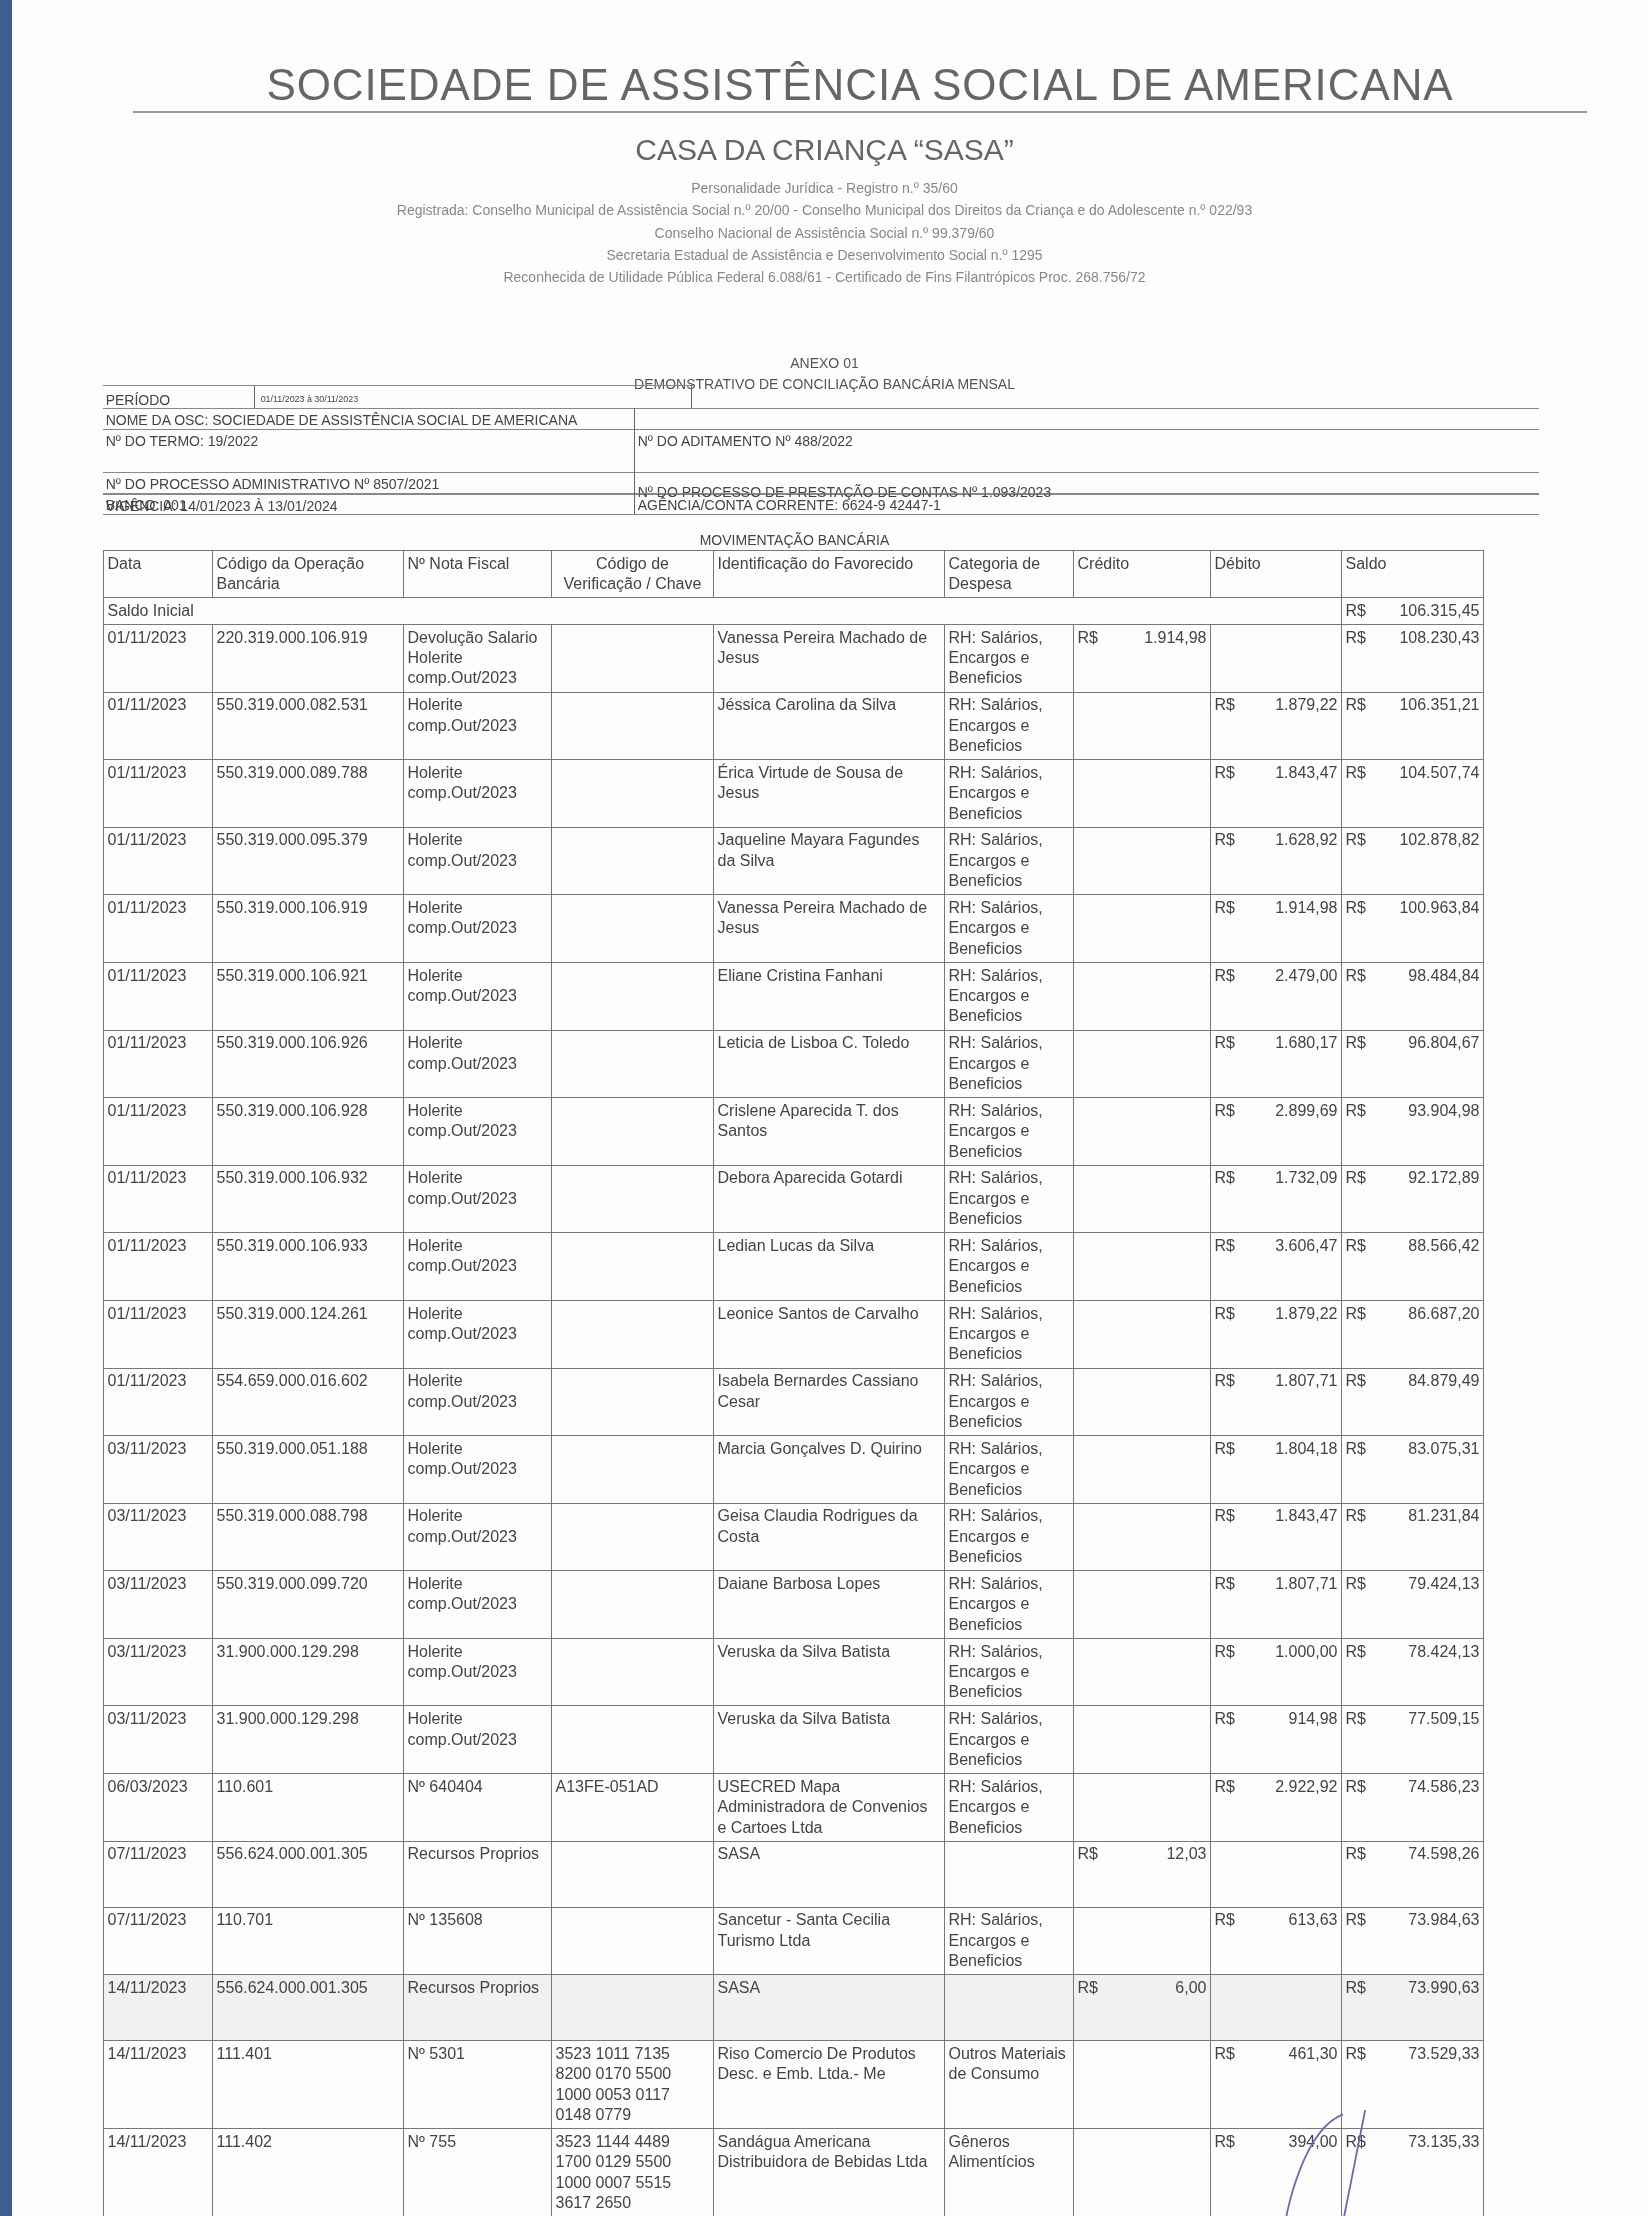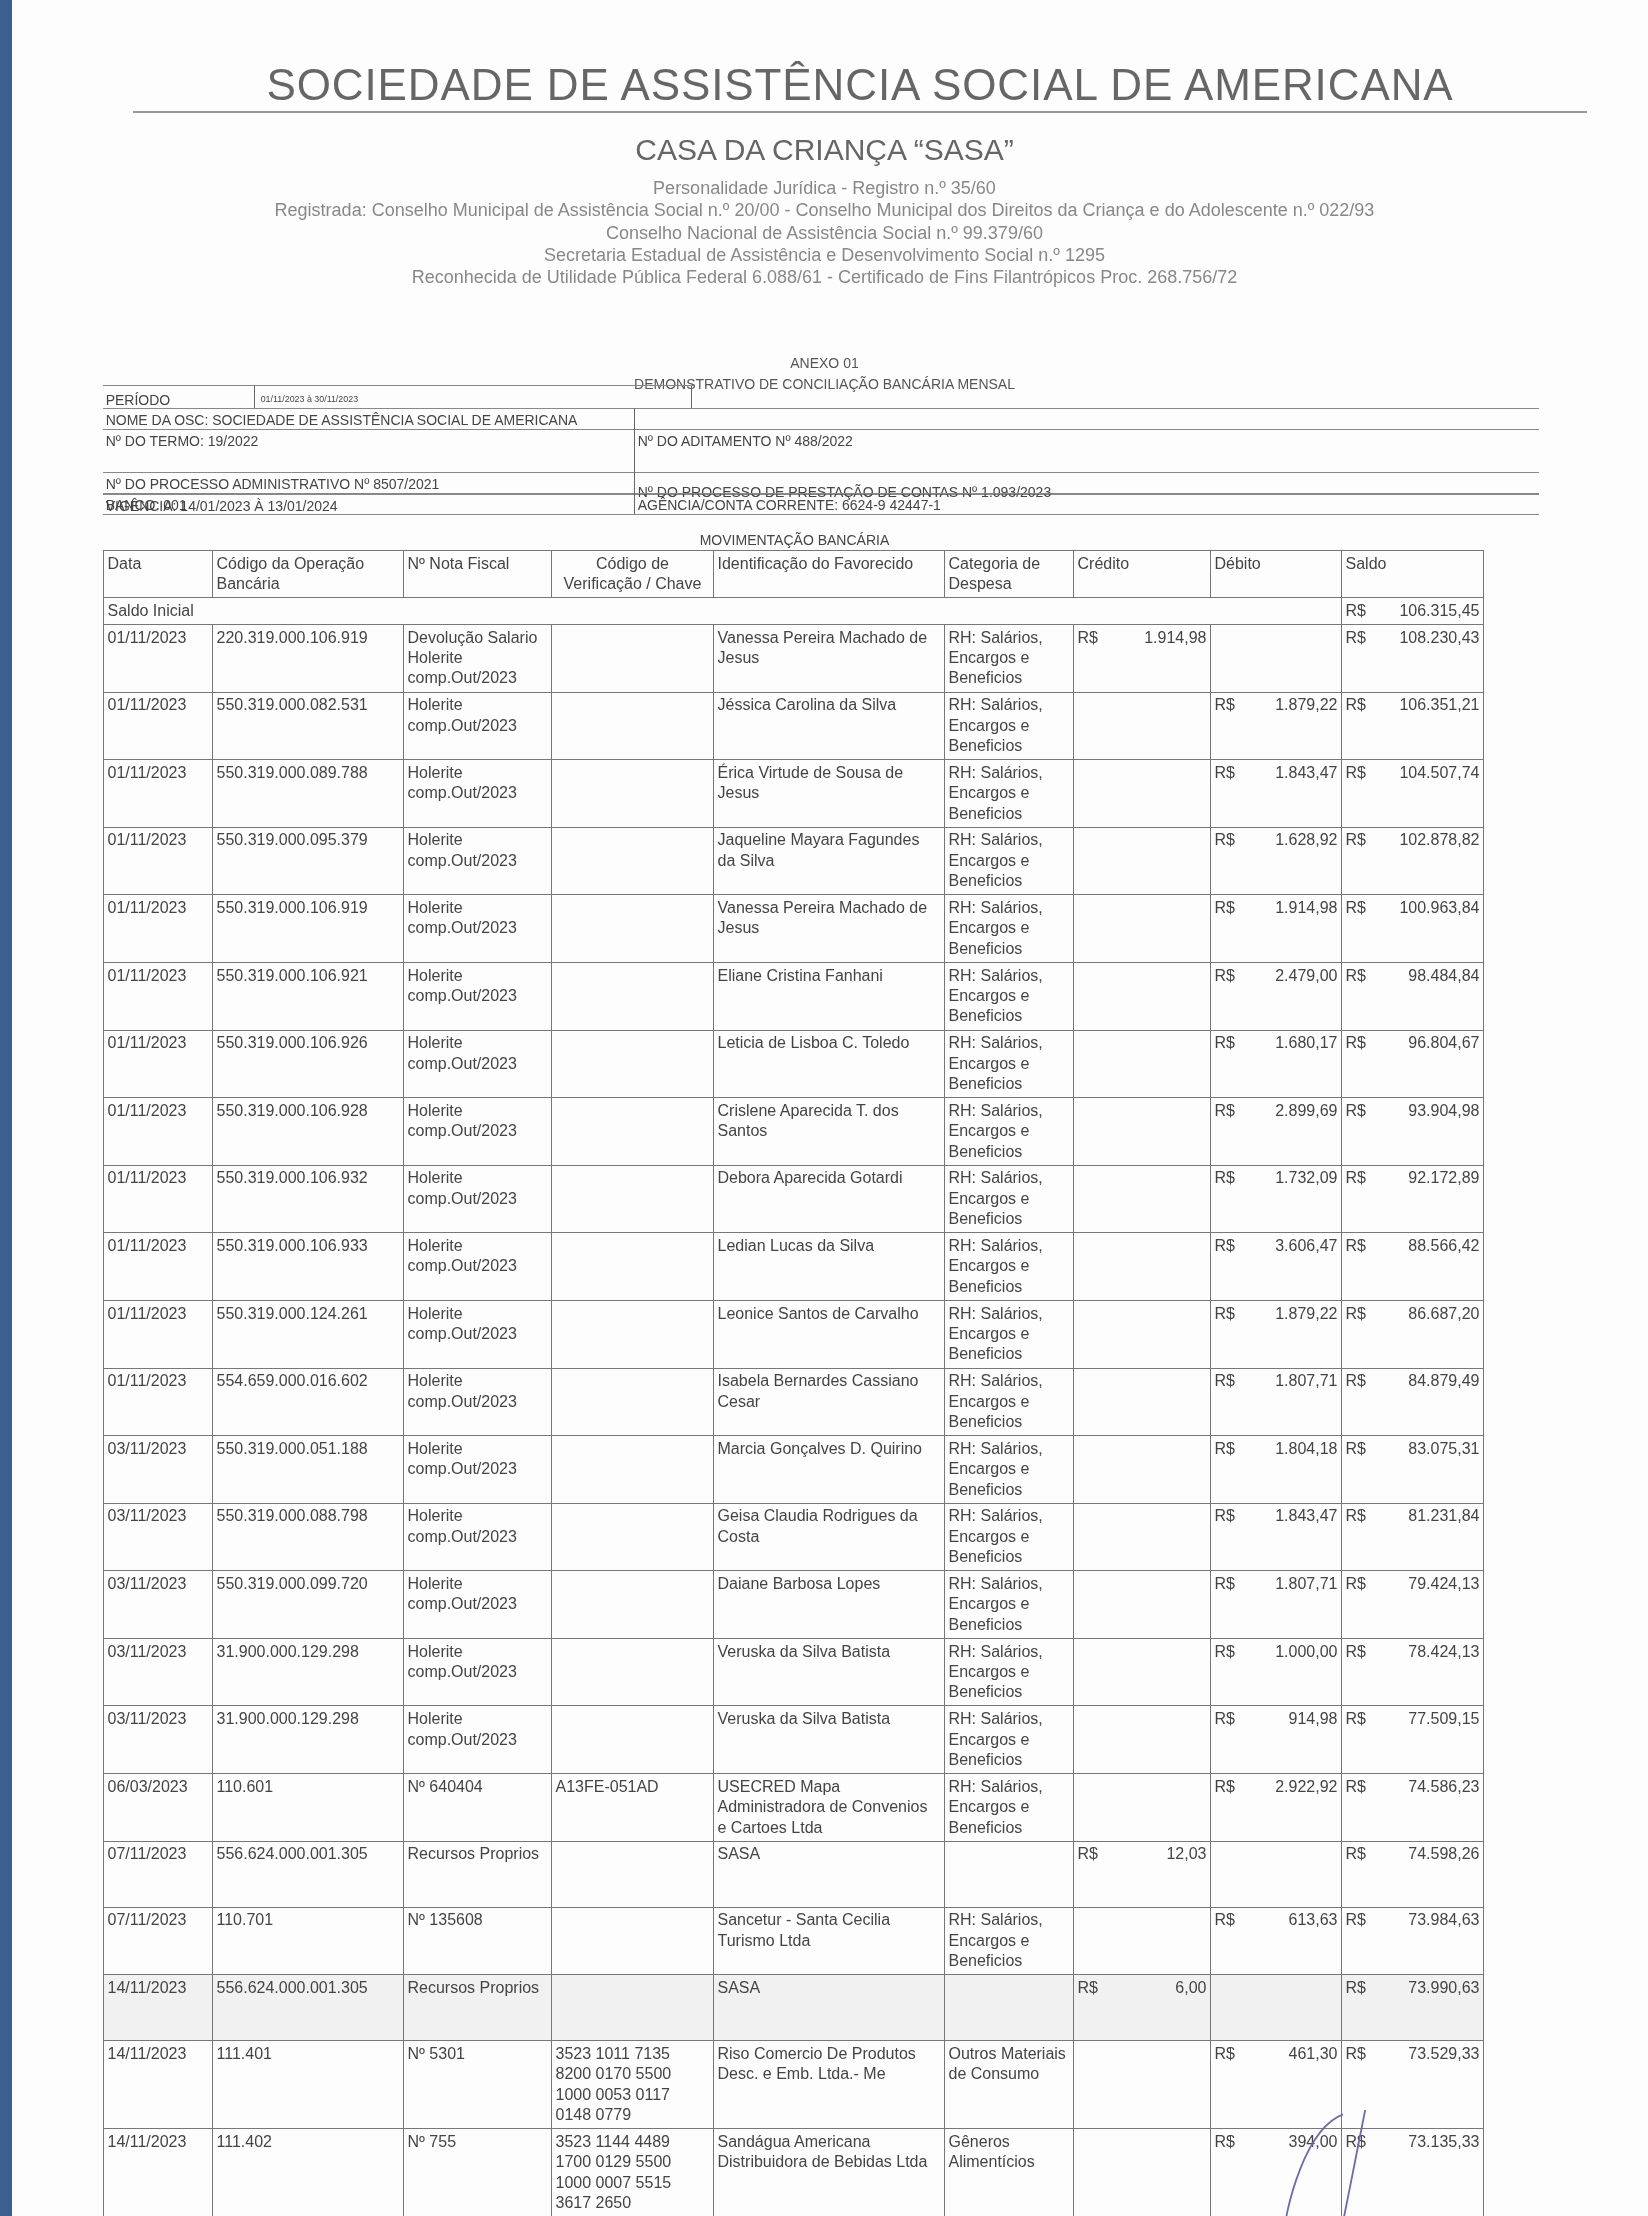--- a/index.html
+++ b/index.html
@@ -3,21 +3,21 @@
 <meta charset="utf-8">
 <style>
   html,body{margin:0;padding:0;}
   body{width:1649px;height:2410px;background:#fdfdfd;position:relative;overflow:hidden;
        font-family:"Liberation Sans",sans-serif;color:#555;}
   .edge{position:absolute;left:0;top:0;width:12.4px;height:2410px;background:#3d5f8f;}
   .title{position:absolute;left:133px;top:62px;width:1454px;text-align:center;
          font-size:44px;letter-spacing:0.9px;color:#666;font-weight:normal;
          border-bottom:2.7px solid #999;padding-bottom:2.7px;line-height:1.05;}
   .subtitle{position:absolute;left:0;right:0;top:133px;text-align:center;font-size:30px;color:#666;}
-  .reg{position:absolute;left:0;right:0;text-align:center;font-size:18px;color:#888;line-height:22px;}
+  .reg{position:absolute;left:0;right:0;text-align:center;font-size:14px;color:#888;line-height:22px;}
   .anexo{position:absolute;left:0;width:1649px;text-align:center;font-size:14px;color:#555;}
   .hrow{position:absolute;left:103px;border-top:1.8px solid #888;font-size:14px;color:#444;
         box-sizing:border-box;}
   .hcell{position:absolute;top:0;padding:0.9px 2.7px;white-space:nowrap;}
   .vline{position:absolute;background:#666;width:1.3px;}
   table.mov{position:absolute;left:103px;top:550px;border-collapse:collapse;
             font-size:16px;color:#444;table-layout:fixed;}
   table.mov td{border:1.3px solid #777;vertical-align:top;padding:2.7px 3.5px;line-height:20.4px;overflow:hidden;}
   table.mov tr.th td{font-size:16px;}
   .c-date{width:109px;}

